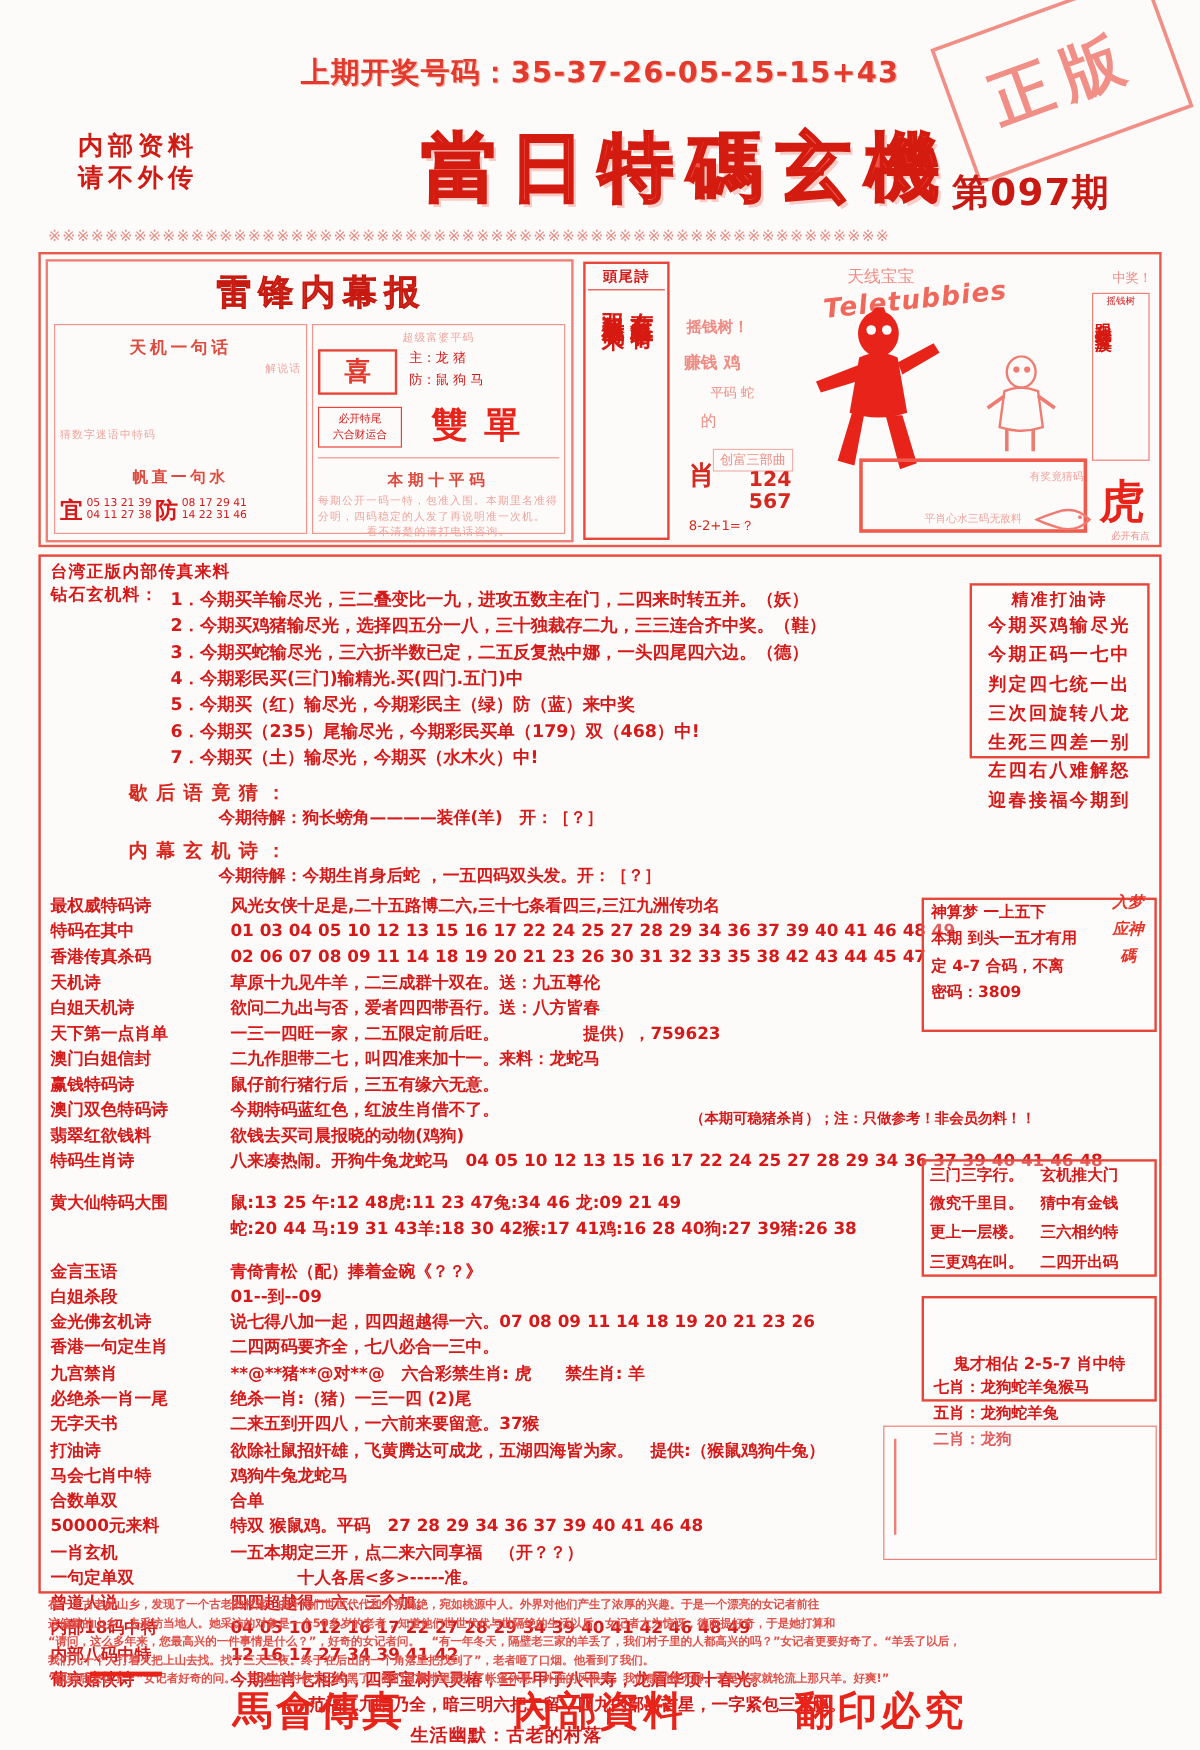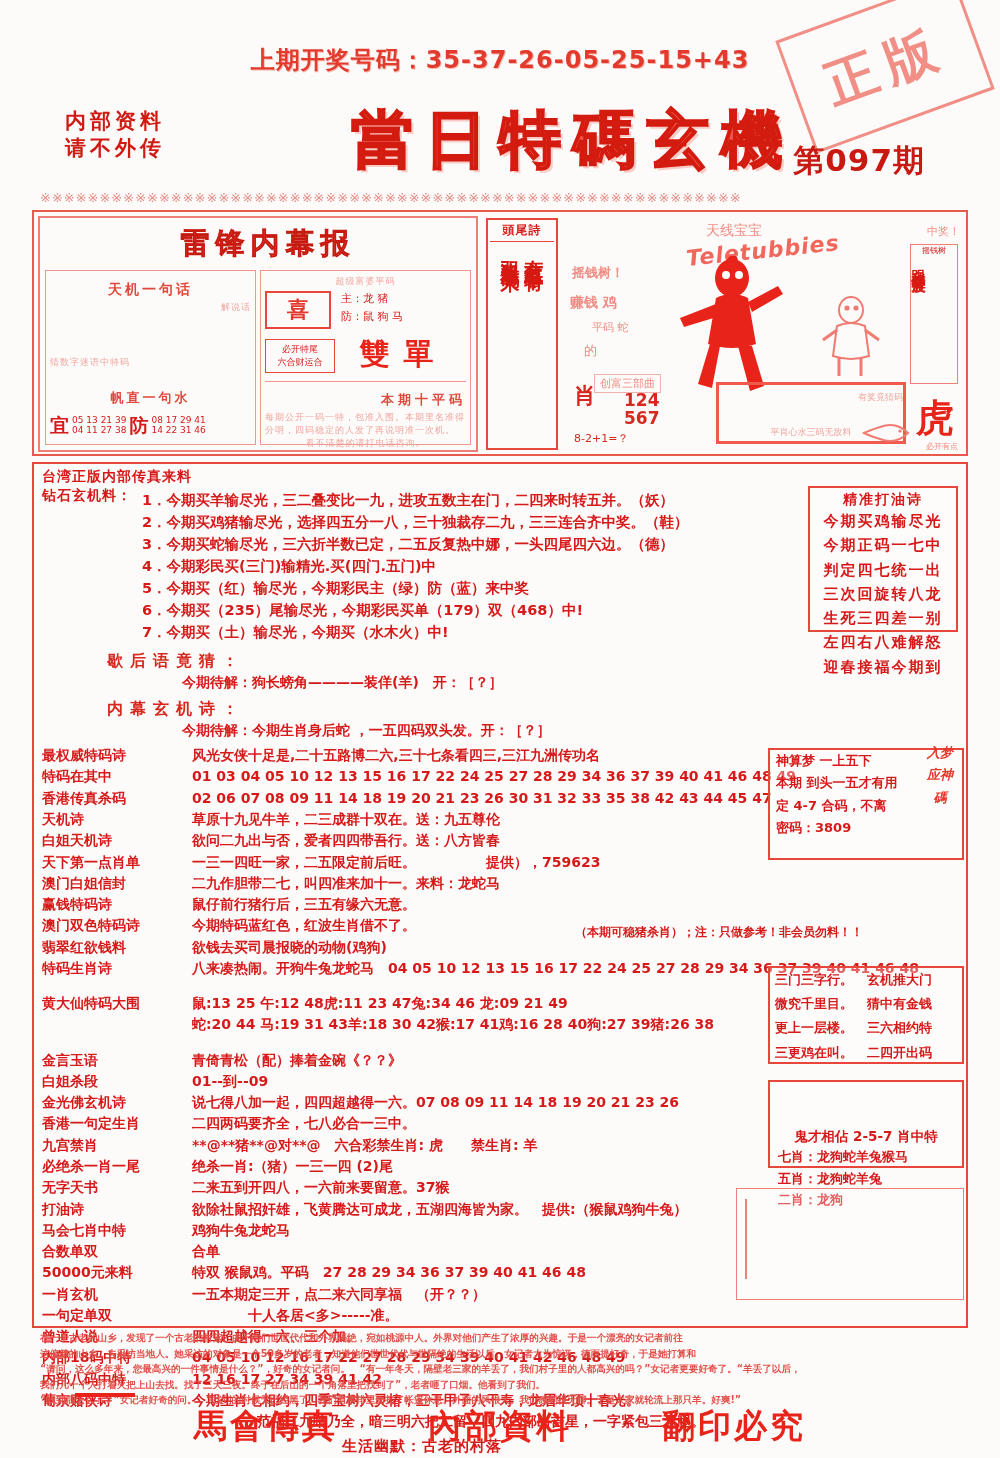--- a/index.html
+++ b/index.html
@@ -221,21 +221,21 @@
                 <div>六合财运合</div>
               </div>
             </div>
             <div style="flex:1;">
               <div style="font-size:11px;">主：龙 猪</div>
               <div style="font-size:11px;margin-top:3px;">防：鼠 狗 马</div>
               <div class="shuangdan" style="margin-top:10px;">雙單</div>
             </div>
           </div>
           <div style="border-top:1.5px solid #f0968d;margin-top:6px;padding-top:3px;">
-            <div class="bn-sub" style="font-size:13px;letter-spacing:4px;text-align:right;">本期十平码</div>
+            <div class="bn-sub" style="font-size:13px;letter-spacing:4px;">本期十平码</div>
             <div class="bn-faint" style="margin-top:2px;">每期公开一码一特，包准入围。本期里名准得分明，四码稳定的人发了再说明准一次机。</div>
             <div class="bn-faint" style="text-align:center;">看不清楚的请打电话咨询。</div>
           </div>
         </div>
       </div>
     </div>
 
     <div class="bn-poem">
       <div class="bn-poem-h">頭尾詩</div>
       <div class="bn-poem-body">

